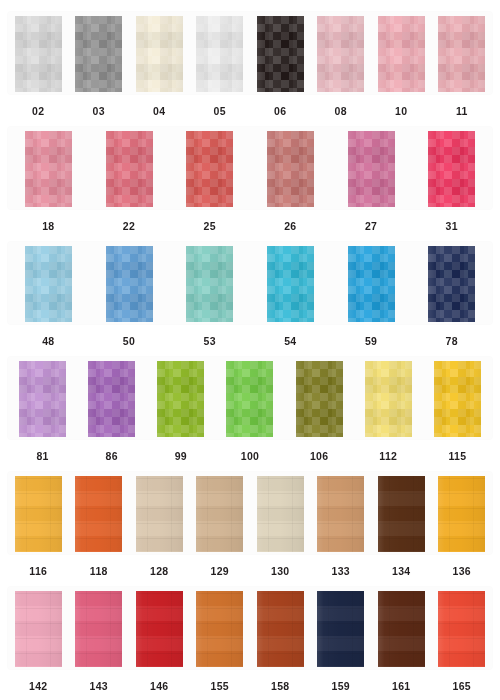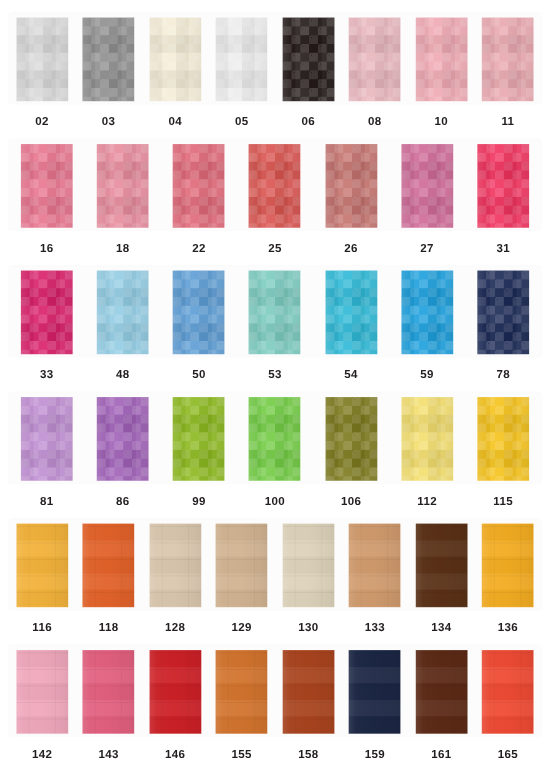--- a/index.html
+++ b/index.html
@@ -152,24 +152,20 @@
         <div class="swatch-cell">
           <div class="swatch-chip tex-check" style="background-color: rgb(233, 168, 176);"></div>
           <div class="swatch-label">11</div>
         </div>
       </div>
     </div>
     <div class="swatch-row">
       <div class="row-card"></div>
       <div class="row-swatches">
         <div class="swatch-cell">
-          <div class="swatch-chip tex-check" style="background-color: rgb(232, 117, 143);"></div>
-          <div class="swatch-label">16</div>
-        </div>
-        <div class="swatch-cell">
           <div class="swatch-chip tex-check" style="background-color: rgb(231, 139, 157);"></div>
           <div class="swatch-label">18</div>
         </div>
         <div class="swatch-cell">
           <div class="swatch-chip tex-check" style="background-color: rgb(224, 104, 120);"></div>
           <div class="swatch-label">22</div>
         </div>
         <div class="swatch-cell">
           <div class="swatch-chip tex-check" style="background-color: rgb(217, 84, 79);"></div>
           <div class="swatch-label">25</div>
@@ -184,24 +180,20 @@
         </div>
         <div class="swatch-cell">
           <div class="swatch-chip tex-check" style="background-color: rgb(240, 50, 94);"></div>
           <div class="swatch-label">31</div>
         </div>
       </div>
     </div>
     <div class="swatch-row">
       <div class="row-card"></div>
       <div class="row-swatches">
-        <div class="swatch-cell">
-          <div class="swatch-chip tex-check" style="background-color: rgb(216, 31, 104);"></div>
-          <div class="swatch-label">33</div>
-        </div>
         <div class="swatch-cell">
           <div class="swatch-chip tex-check" style="background-color: rgb(147, 205, 228);"></div>
           <div class="swatch-label">48</div>
         </div>
         <div class="swatch-cell">
           <div class="swatch-chip tex-check" style="background-color: rgb(93, 157, 212);"></div>
           <div class="swatch-label">50</div>
         </div>
         <div class="swatch-cell">
           <div class="swatch-chip tex-check" style="background-color: rgb(124, 203, 191);"></div>

